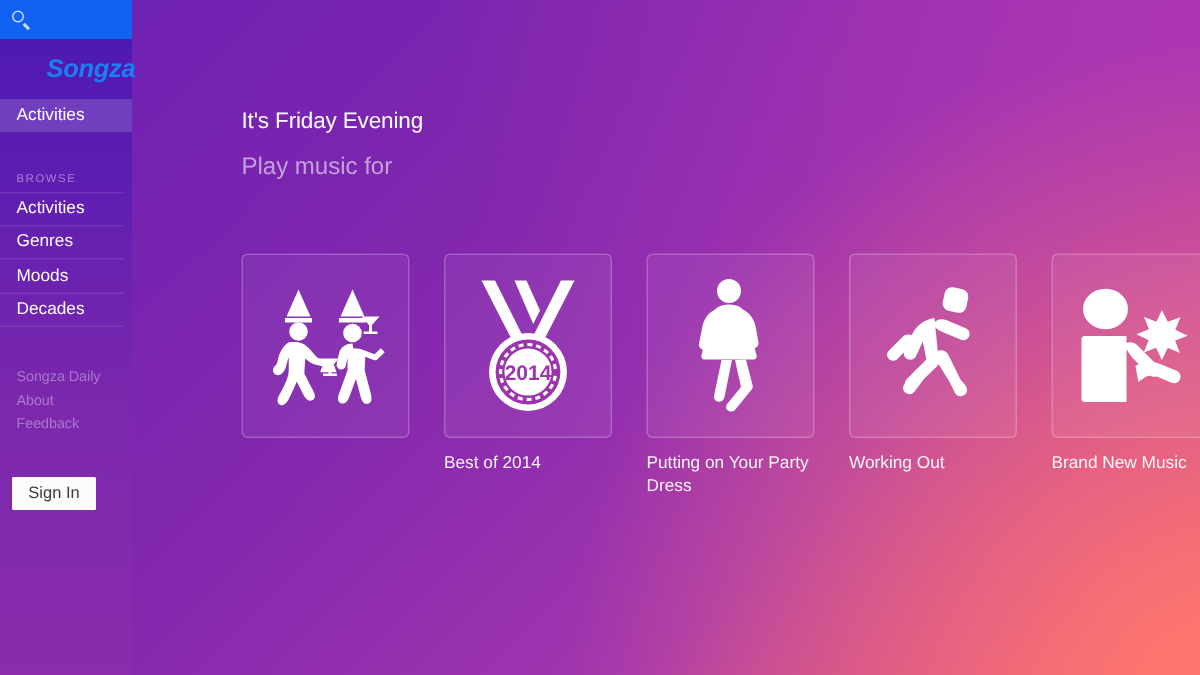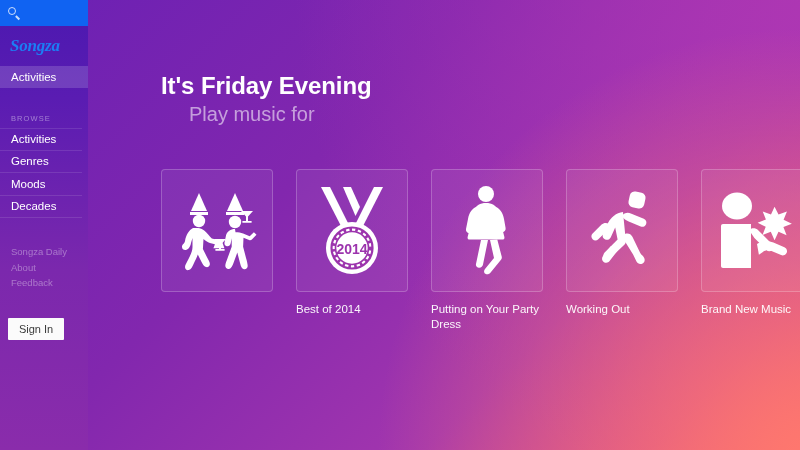--- a/index.html
+++ b/index.html
@@ -74,27 +74,28 @@
     color: #fff;
     font-size: 11px;
     width: 56px;
     margin-left: 4px;
     font-family: "Liberation Sans", sans-serif;
   }
   .search-input::placeholder { color: rgba(255,255,255,0.55); }
 
   .brand {
     padding: 11px 0 0 10px;
-    font-family: Liberation Serif, serif;
+    font-family: Liberation Sans, sans-serif;
     font-style: italic;
     font-weight: bold;
     font-size: 17px;
     color: #1b7ef5;
     letter-spacing: -0.2px;
     line-height: 1;
+    margin-left: 21px;
   }
 
   .concierge {
     margin-top: 12px;
     height: 22px;
     display: flex;
     align-items: center;
     padding-left: 11px;
     box-sizing: border-box;
     background: rgba(255,255,255,0.16);
@@ -159,33 +160,32 @@
     position: absolute;
     left: 88px;
     top: 0;
     right: 0;
     bottom: 0;
   }
   .heading {
     position: absolute;
     left: 73px;
     top: 72px;
-    font-size: 24px;
-    font-weight: bold;
+    font-size: 15px;
+    font-weight: normal;
     color: #ffffff;
     letter-spacing: -0.1px;
   }
   .subheading {
     position: absolute;
     left: 73px;
     top: 103px;
-    font-size: 20px;
+    font-size: 16px;
     color: rgba(255,255,255,0.56);
     font-weight: normal;
-    margin-left: 28px;
   }
 
   .cards {
     position: absolute;
     left: 73px;
     top: 169px;
     display: flex;
     gap: 12px;
   }
   .card-col {

